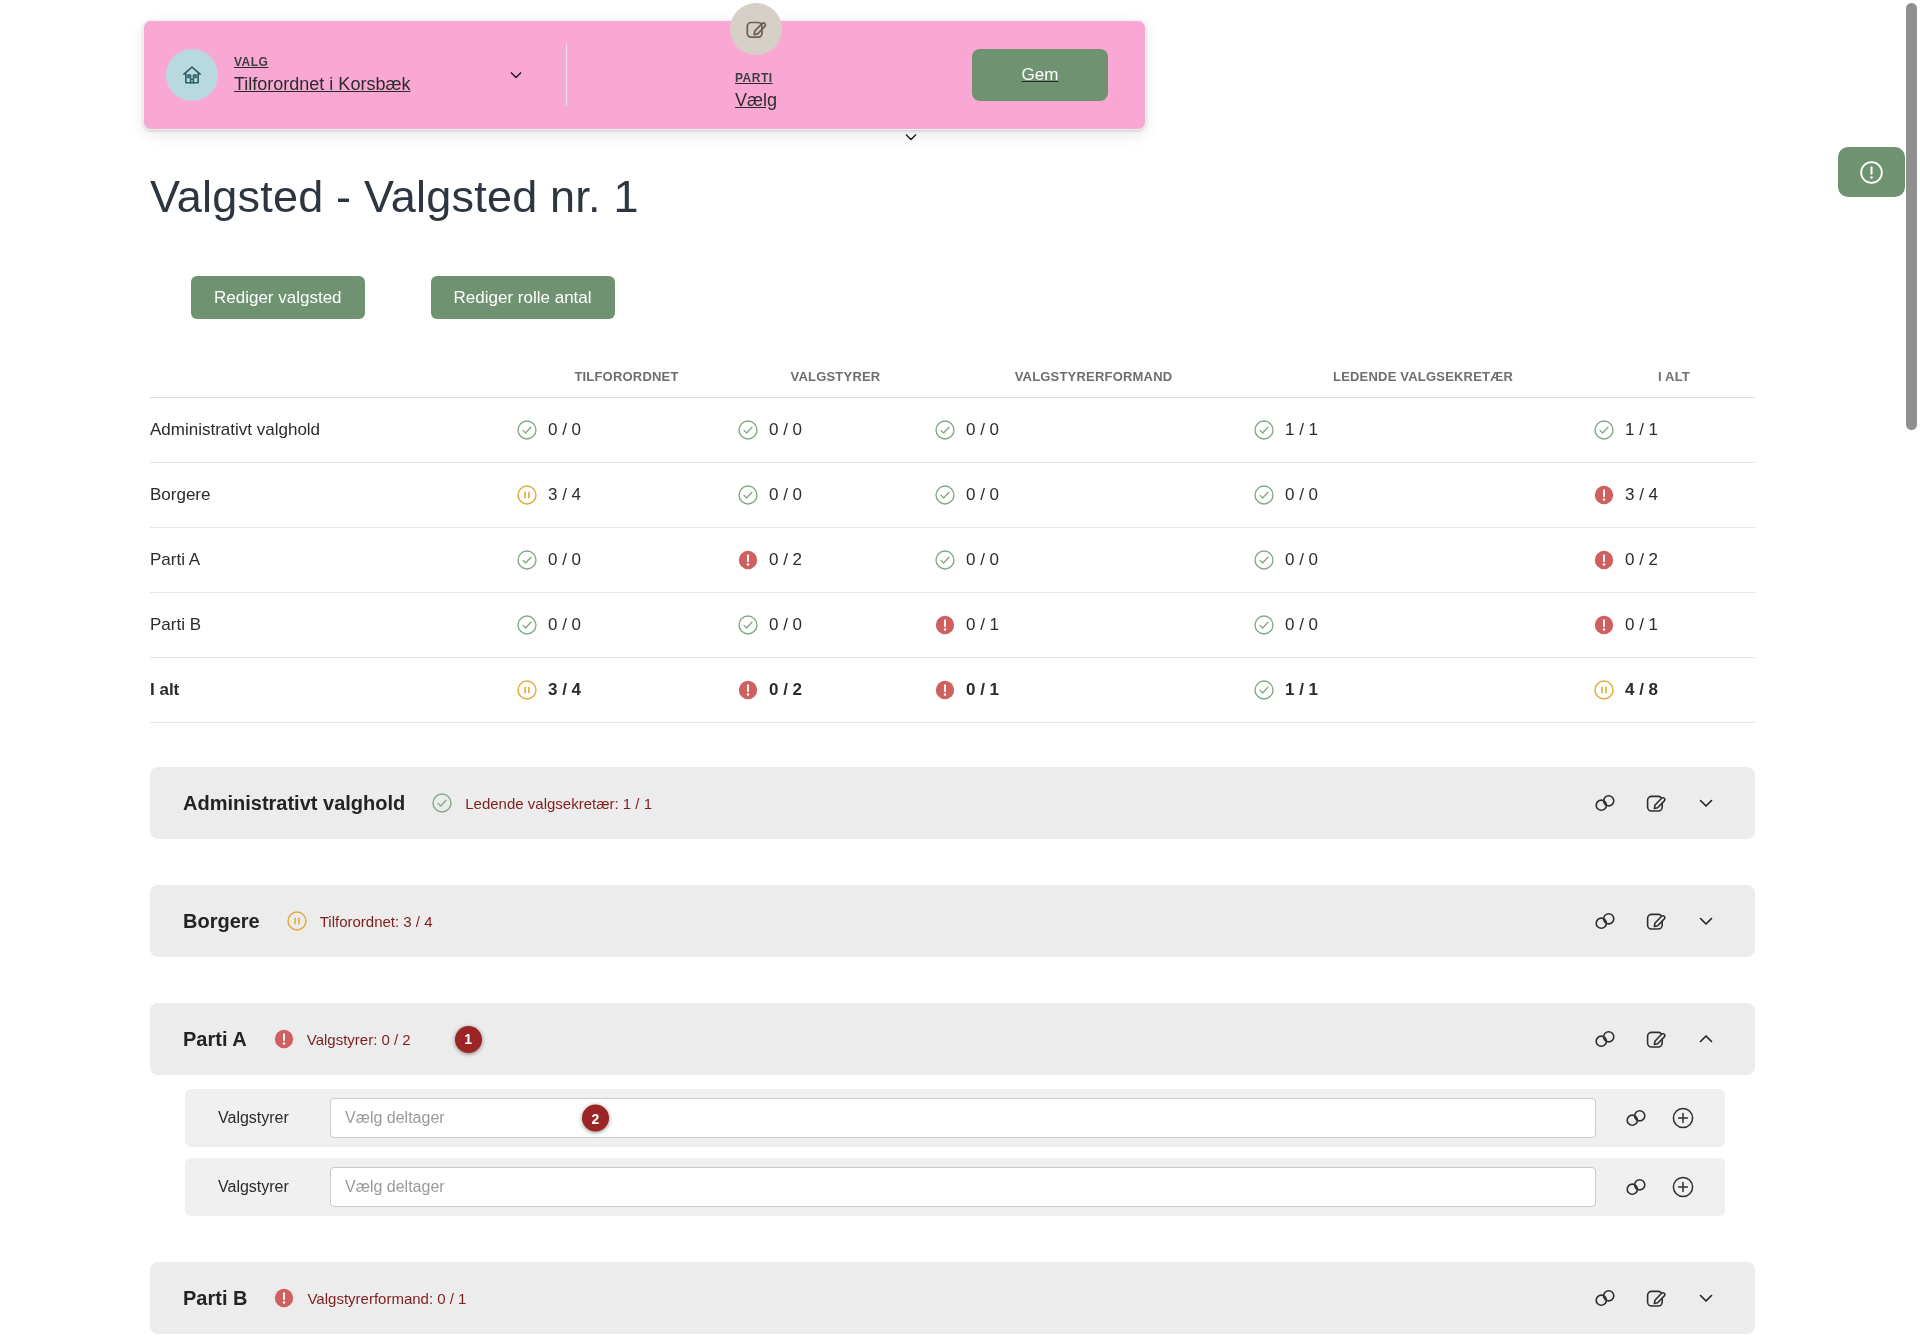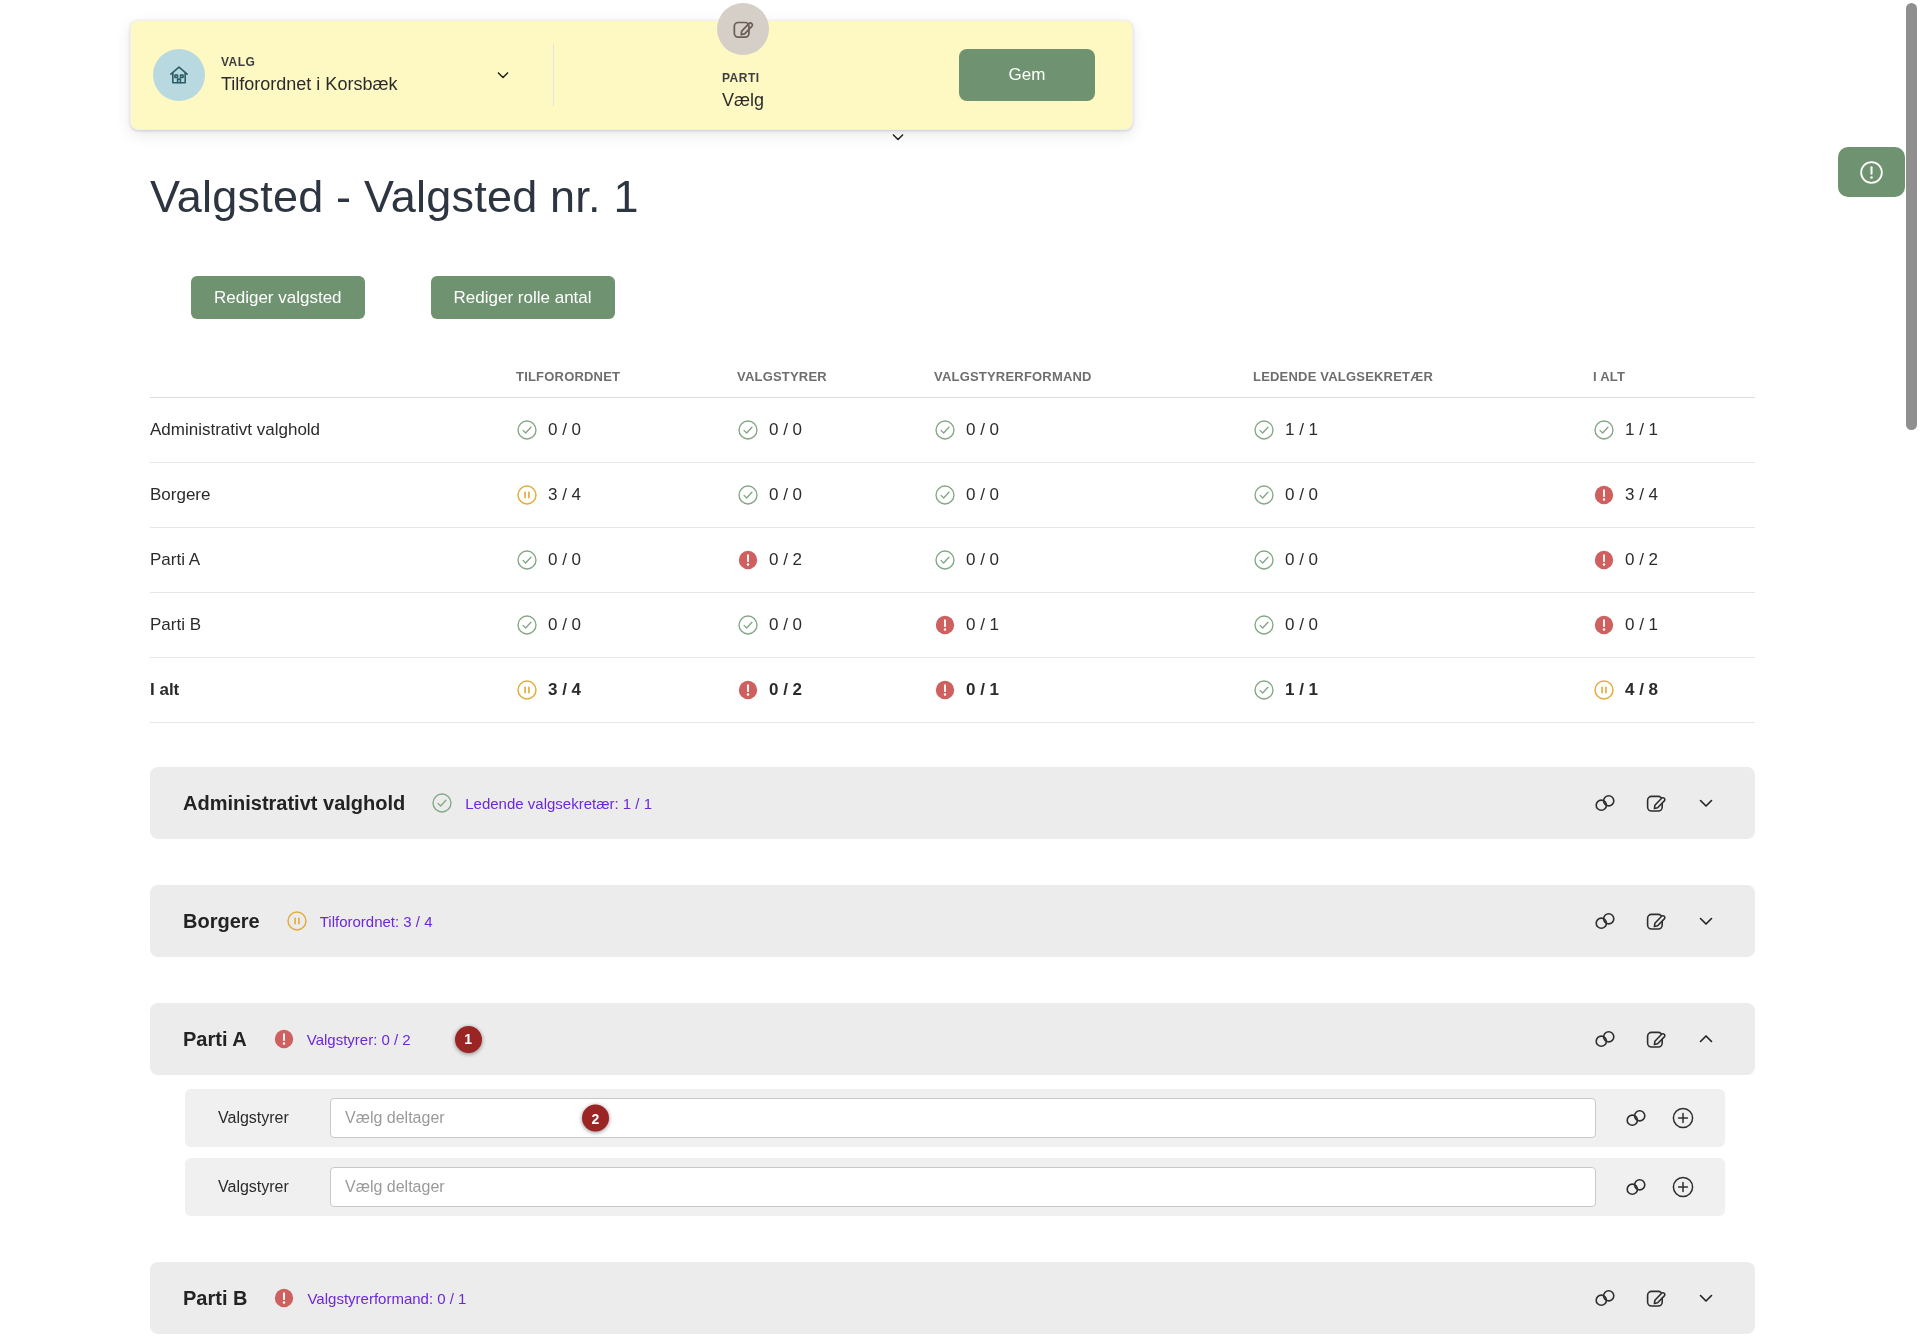--- a/index.html
+++ b/index.html
@@ -5,24 +5,25 @@
   * { box-sizing: border-box; }
   html,body { margin:0; padding:0; }
   body {
     width:1920px; height:1336px; background:#fff; overflow:hidden; position:relative;
     font-family:"Liberation Sans", sans-serif; color:#2b2b2b;
   }
   .main { padding:172px 0 0 150px; }
 
   
   .selector-card {
-    position:absolute; left:130px; top:20px; width:1003px; height:110px;
-    background:#fef9c3; border-radius:8px; display:flex; align-items:center;
+    position:absolute; left:143px; top:20px; width:1003px; height:110px;
+    background:#f9a8d4; border-radius:8px; display:flex; align-items:center;
     box-shadow:0 1px 3px rgba(0,0,0,.15), 0 5px 16px rgba(0,0,0,.09);
     border:1px solid #f0f0f0;
+    text-decoration:underline;
   }
   .sel { display:flex; align-items:center; gap:16px; cursor:pointer; }
   .sel-valg { margin-left:22px; width:360px; }
   .sel-parti { width:330px;flex-direction:column; }
   .circle-ic { width:52px; height:52px; border-radius:50%; display:flex; align-items:center; justify-content:center; flex:none; }
   .circle-blue { background:#b9d9e0; }
   .circle-tan { background:#d6cfc8; }
   .sel-text { display:flex; flex-direction:column; gap:5px; }
   .sel-label { font-size:12px; font-weight:700; color:#3e3e3e; letter-spacing:.5px; }
   .sel-value { font-size:18px; color:#2b2b2b; }
@@ -36,35 +37,35 @@
 
   
   h1 { margin:0; font-size:45px; line-height:1.12; font-weight:400; color:#2d3640; letter-spacing:.2px; }
   .actions { margin-top:54px; display:flex; gap:25px; }
   .action-btn { height:43px; padding:0 23px; border-radius:6px; font-size:17px; }
 
   
   .table { margin-top:50px; width:1605px; }
   .t-head, .t-row { display:grid; grid-template-columns:366px 221px 197px 319px 340px 162px; align-items:center; }
   .t-head { padding-bottom:13px; border-bottom:1px solid #dcdcdc; }
-  .t-head span { font-size:13px; font-weight:700; color:#6e6e6e; letter-spacing:.2px; }
+  .t-head span { font-size:13px; font-weight:700; color:#6e6e6e; letter-spacing:.2px;text-align:center; }
   .t-row { height:65px; border-bottom:1px solid #e7e7e7; font-size:17px; }
   .t-row.bold { font-weight:700; }
   .cell { display:flex; align-items:center; gap:10px; }
   .st-icon { display:flex; flex:none; }
 
   
   .sections { margin-top:44px; width:1605px; }
   .section { margin-bottom:46px; }
   .sec-header {
     height:72px; background:#ececec; border-radius:8px; display:flex; align-items:center;
     padding:0 38px 0 33px; cursor:pointer;
   }
   .sec-title { font-size:20px; font-weight:700; color:#232323; }
-  .sec-summary { display:flex; align-items:center; gap:12px; margin-left:26px; font-size:15px; color:#6d28d9; }
+  .sec-summary { display:flex; align-items:center; gap:12px; margin-left:26px; font-size:15px; color:#7f1d1d; }
   .sec-actions { margin-left:auto; display:flex; align-items:center; gap:27px; }
   .icon-btn { background:none; border:none; padding:0; display:flex; cursor:pointer; }
   .sec-rows { margin:14px 0 0 35px; width:1540px; }
   .sub-row {
     height:58px; background:#f0f0f0; border-radius:6px; display:flex; align-items:center;
     padding:0 30px 0 33px; margin-bottom:11px; position:relative;
   }
   .sub-label { width:112px; font-size:16px; color:#2b2b2b; flex:none; }
   .sub-input-wrap { flex:1; position:relative; margin-right:28px; }
   .sub-input-wrap input {

